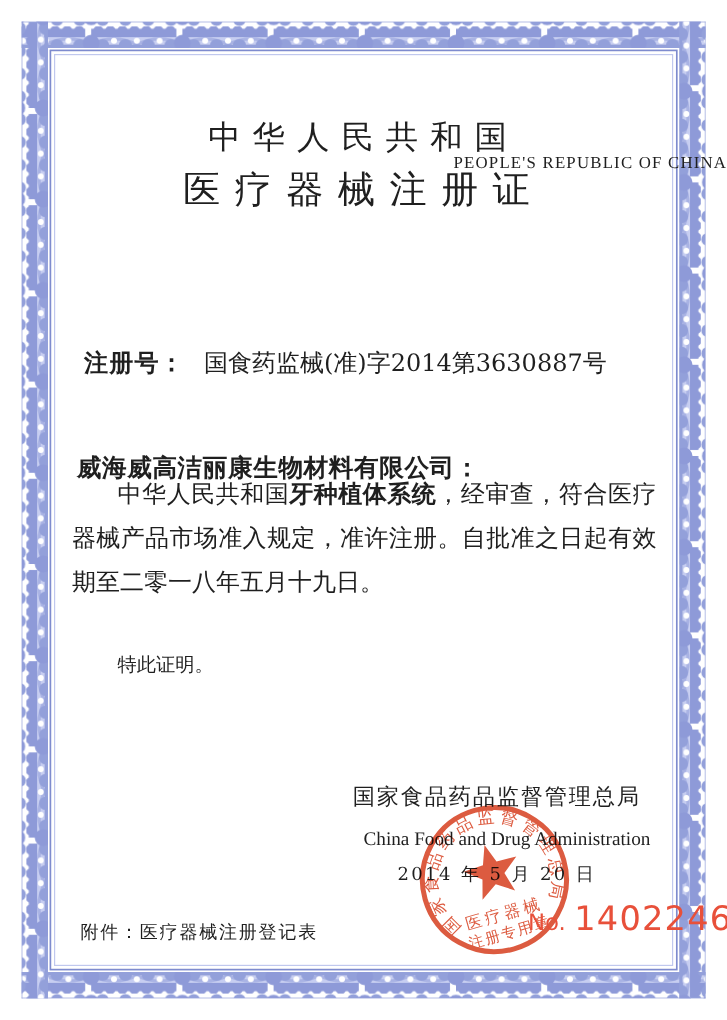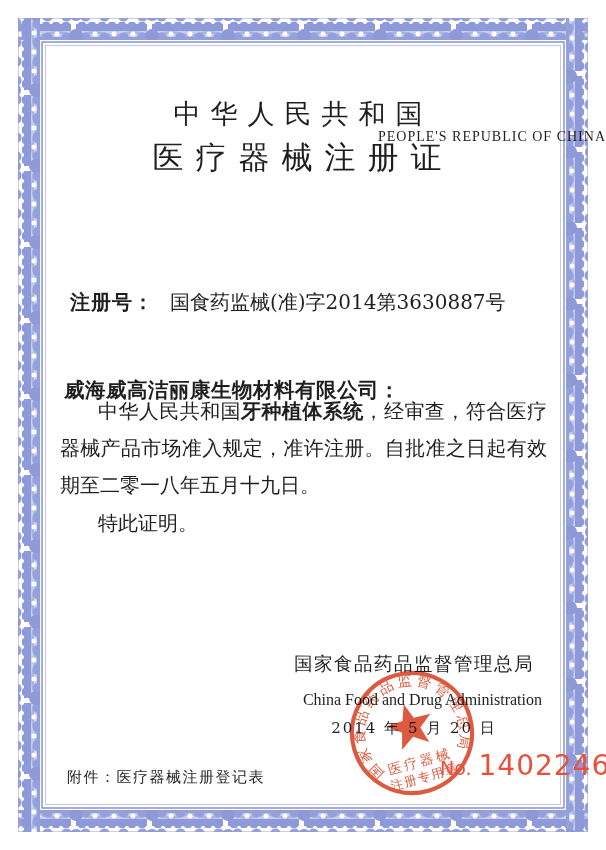--- a/index.html
+++ b/index.html
@@ -21,21 +21,21 @@
 
   #reg-line{left:70px;top:289px;font-size:20px;}
   #reg-line .lbl{font-weight:bold;letter-spacing:1px;}
   #reg-line .val{margin-left:16px;}
 
   #addressee{left:64px;top:352px;font-size:20.5px;font-weight:bold;letter-spacing:0.5px;margin-top:24px;}
 
   #body-par{left:60px;top:393px;width:487px;font-size:20px;line-height:37px;
             text-align:justify;text-indent:38px;}
   #body-par .product{font-weight:bold;}
-  #closing{left:60px;top:505px;font-size:20px;line-height:37px;text-indent:38px;}
+  #closing{left:60px;top:535px;font-size:16px;line-height:37px;text-indent:38px;}
 
   #issuer{left:286px;top:651px;width:256px;text-align:center;}
   #issuer-cn{font-size:18.5px;letter-spacing:1.5px;}
   #issuer-en{margin-top:15px;font-size:16px;}
   #issue-date{margin-top:10px;font-size:15px;letter-spacing:2px;}
 
   #serial{left:440px;top:749px;color:#e8503a;
           font-family:"DejaVu Sans","Liberation Sans",sans-serif;
           display:flex;align-items:baseline;gap:7px;}
   #serial .pre{font-size:19px;}

